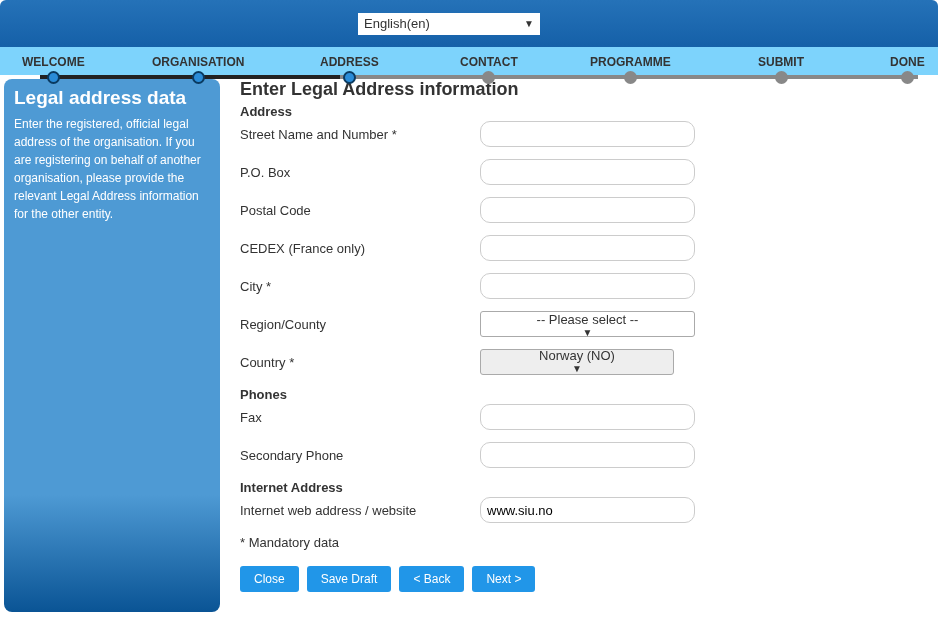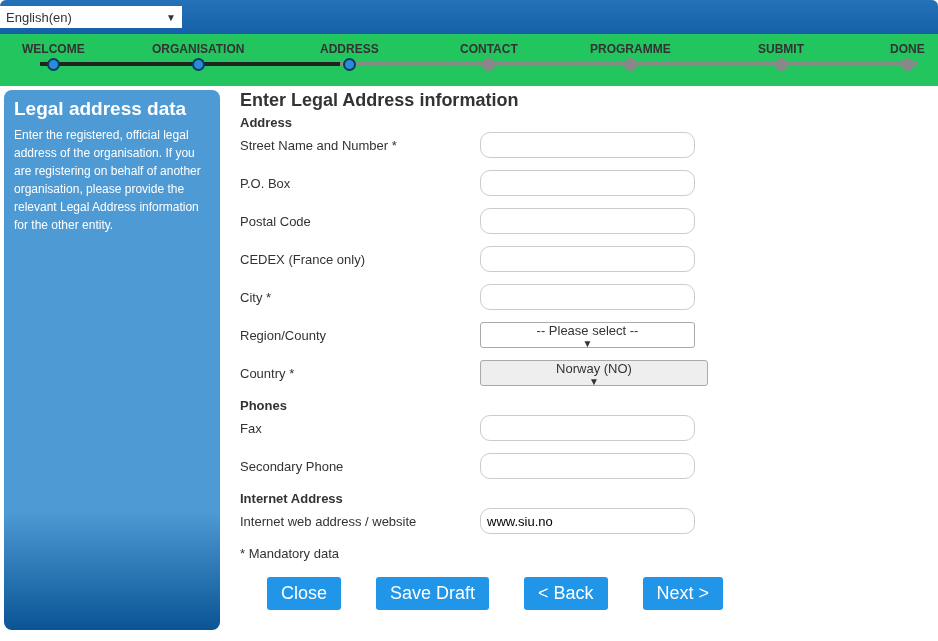--- a/index.html
+++ b/index.html
@@ -12,45 +12,45 @@
       font-size: 13px;
       color: #333;
       background: #fff;
     }
     .container {
       width: 938px;
       background: #fff;
     }
     .top-bar {
       background: linear-gradient(#2572b8, #1560a8);
-      height: 34px;
-      display: flex;
-      justify-content: flex-start;
+      height: 47px;
+      display: flex;
+      justify-content: center;
       align-items: center;
       padding-right: 40px;
       border-radius: 6px 6px 0 0;
     }
     .lang-select {
       width: 182px;
       height: 22px;
       background: #fff;
       border: none;
       font-size: 13px;
       padding: 0 6px;
       display: flex;
       align-items: center;
       justify-content: space-between;
       cursor: pointer;
     }
     .lang-select .caret {
       font-size: 10px;
     }
     .progress-bar {
-      background: #22c55e;
-      height: 52px;
+      background: #7dd3fc;
+      height: 28px;
       position: relative;
       display: flex;
       align-items: center;
       text-decoration: underline;
     }
     .progress-line {
       position: absolute;
       top: 28px;
       left: 40px;
       right: 20px;
@@ -169,43 +169,43 @@
       font-size: 13px;
       background: #fff;
       display: flex;
       align-items: center;
       justify-content: space-between;
       cursor: pointer;
       flex-direction: column;
     }
     .form-row .select.disabled {
       background: #eee;
-      width: 228px;
+      width: 194px;
+      justify-content: flex-end;
     }
     .select .caret {
       font-size: 10px;
     }
     .mandatory-note {
       font-size: 13px;
       margin-top: 8px;
       margin-bottom: 16px;
     }
     .buttons {
       display: flex;
       gap: 8px;
     }
     .btn {
       background: #2196e8;
       color: #fff;
       border: none;
       border-radius: 3px;
       padding: 6px 14px;
-      font-size: 18px;
+      font-size: 12px;
       cursor: pointer;
-      margin-left: 27px;
     }
     .btn.disabled {
       background: #8fbce8;
       cursor: default;
     }
   </style>
 </head>
 <body>
 
 <div class="container">

